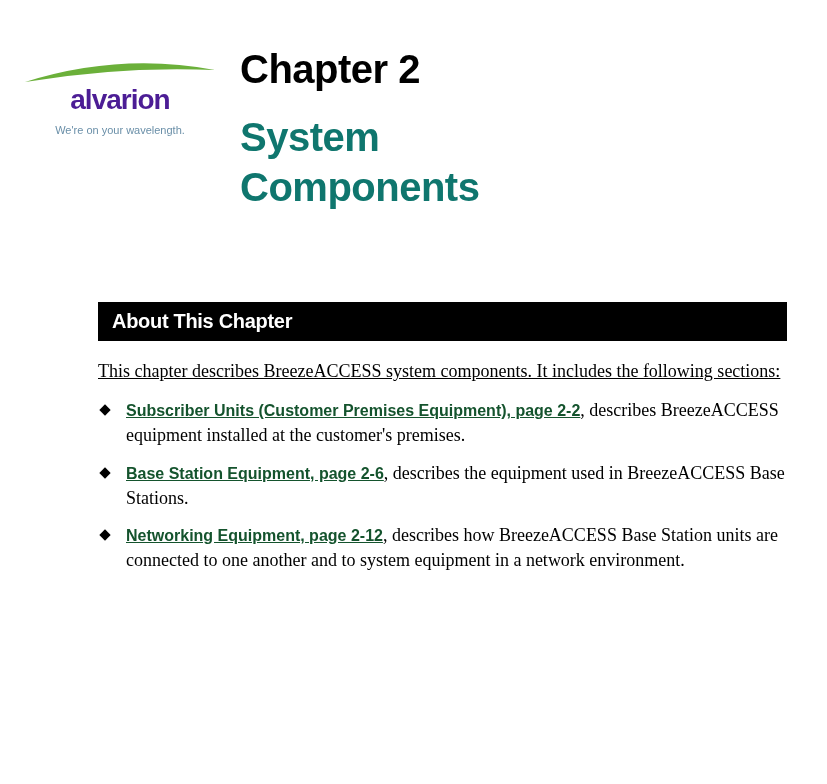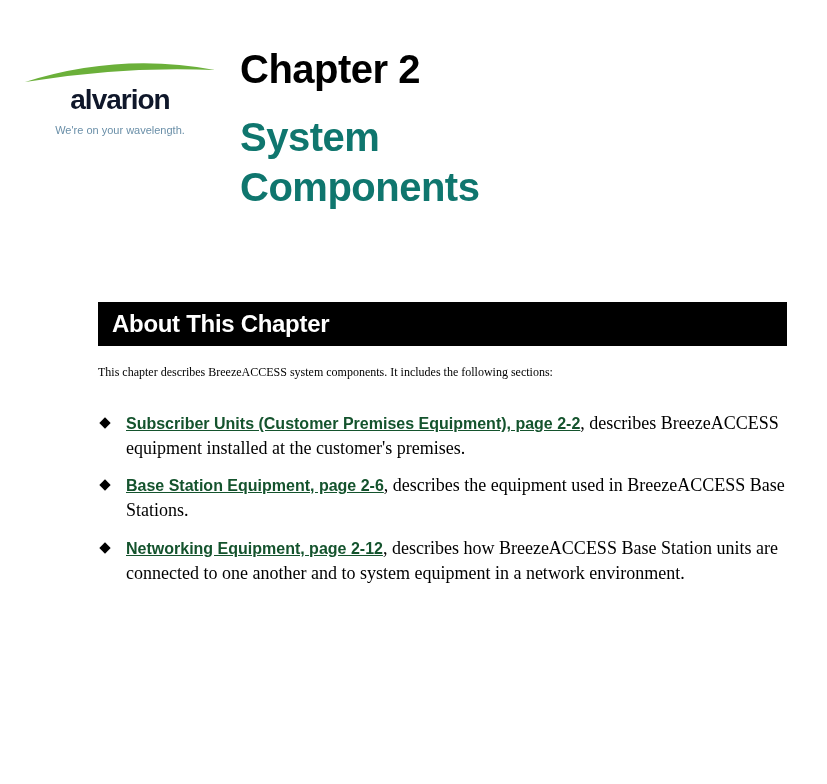--- a/index.html
+++ b/index.html
@@ -25,21 +25,21 @@
       margin-top: 40px;
     }
     .logo-swoosh {
       width: 200px;
       height: 30px;
     }
     .logo-text {
       font-family: Arial, Helvetica, sans-serif;
       font-weight: 700;
       font-size: 28px;
-      color: #0f172a;
+      color: #4c1d95;
       letter-spacing: -1px;
       margin-top: -6px;
     }
     .tagline {
       font-family: Arial, Helvetica, sans-serif;
       font-size: 11px;
       color: #6a8fa8;
       margin-top: 8px;
     }
     .chapter-titles {
@@ -67,29 +67,30 @@
     .content {
       margin-top: 90px;
       margin-left: 78px;
       margin-right: 10px;
     }
     .section-bar {
       background: #000;
       color: #fff;
       font-family: Arial, Helvetica, sans-serif;
       font-weight: 900;
-      font-size: 24px;
+      font-size: 20px;
       padding: 8px 14px;
       margin-bottom: 18px;
       letter-spacing: -0.3px;
     }
     .intro {
-      font-size: 12px;
+      font-size: 18px;
       line-height: 1.4;
-      margin-bottom: 30px;
+      margin-bottom: 14px;
+      text-decoration: underline;
     }
     .bullets {
       list-style: none;
     }
     .bullets li {
       display: flex;
       align-items: flex-start;
       font-size: 18px;
       line-height: 1.4;
       margin-bottom: 12px;

